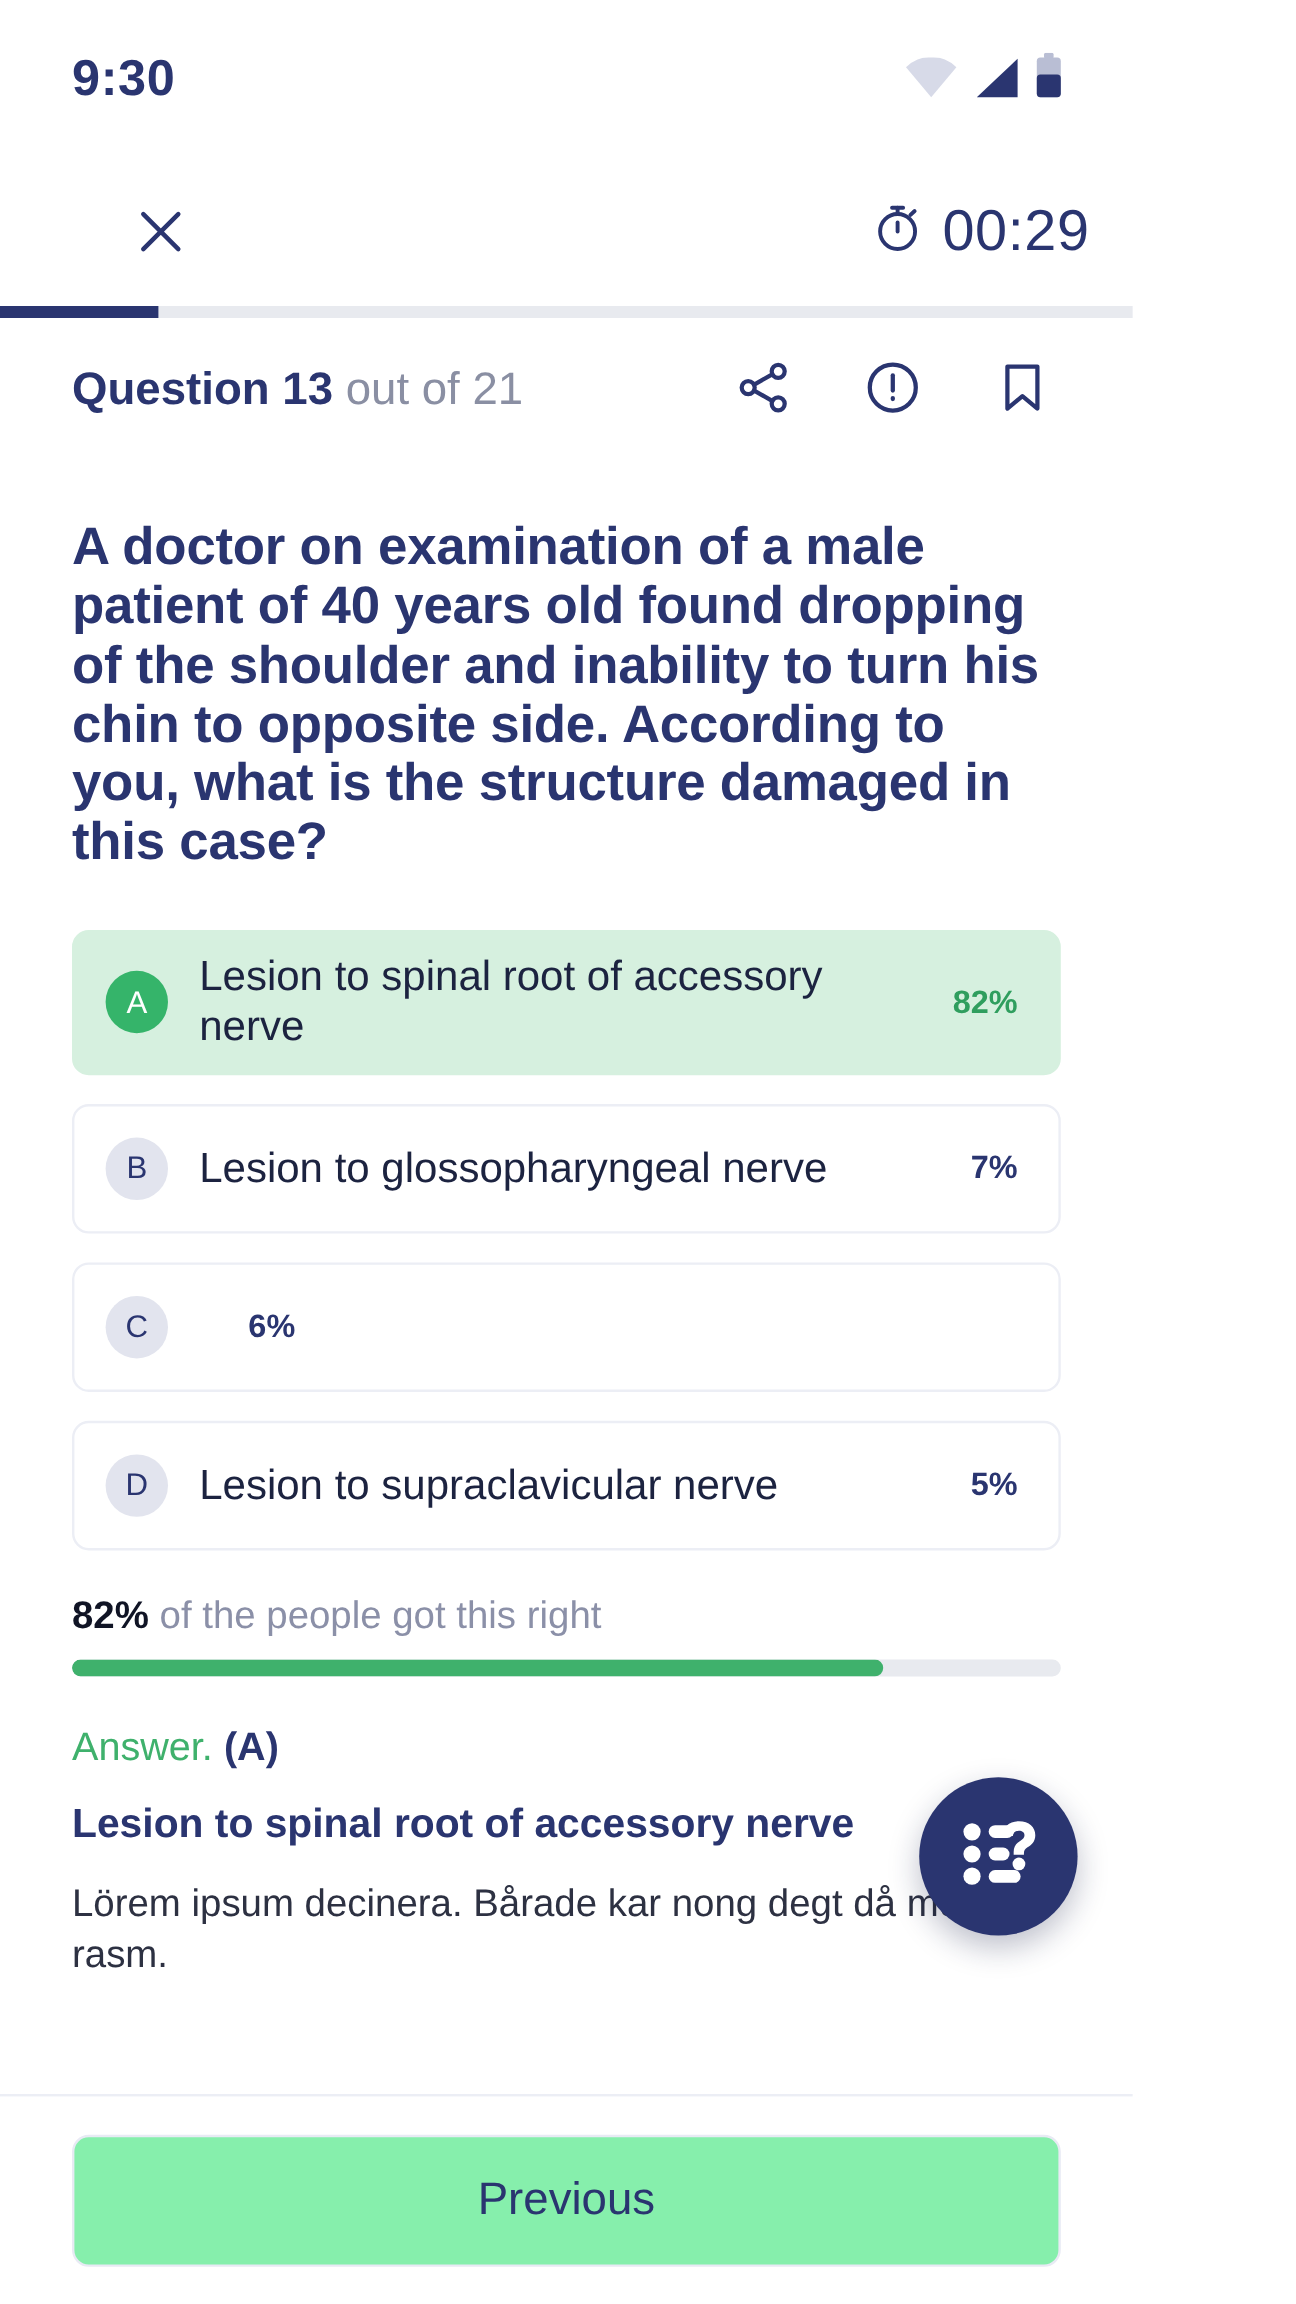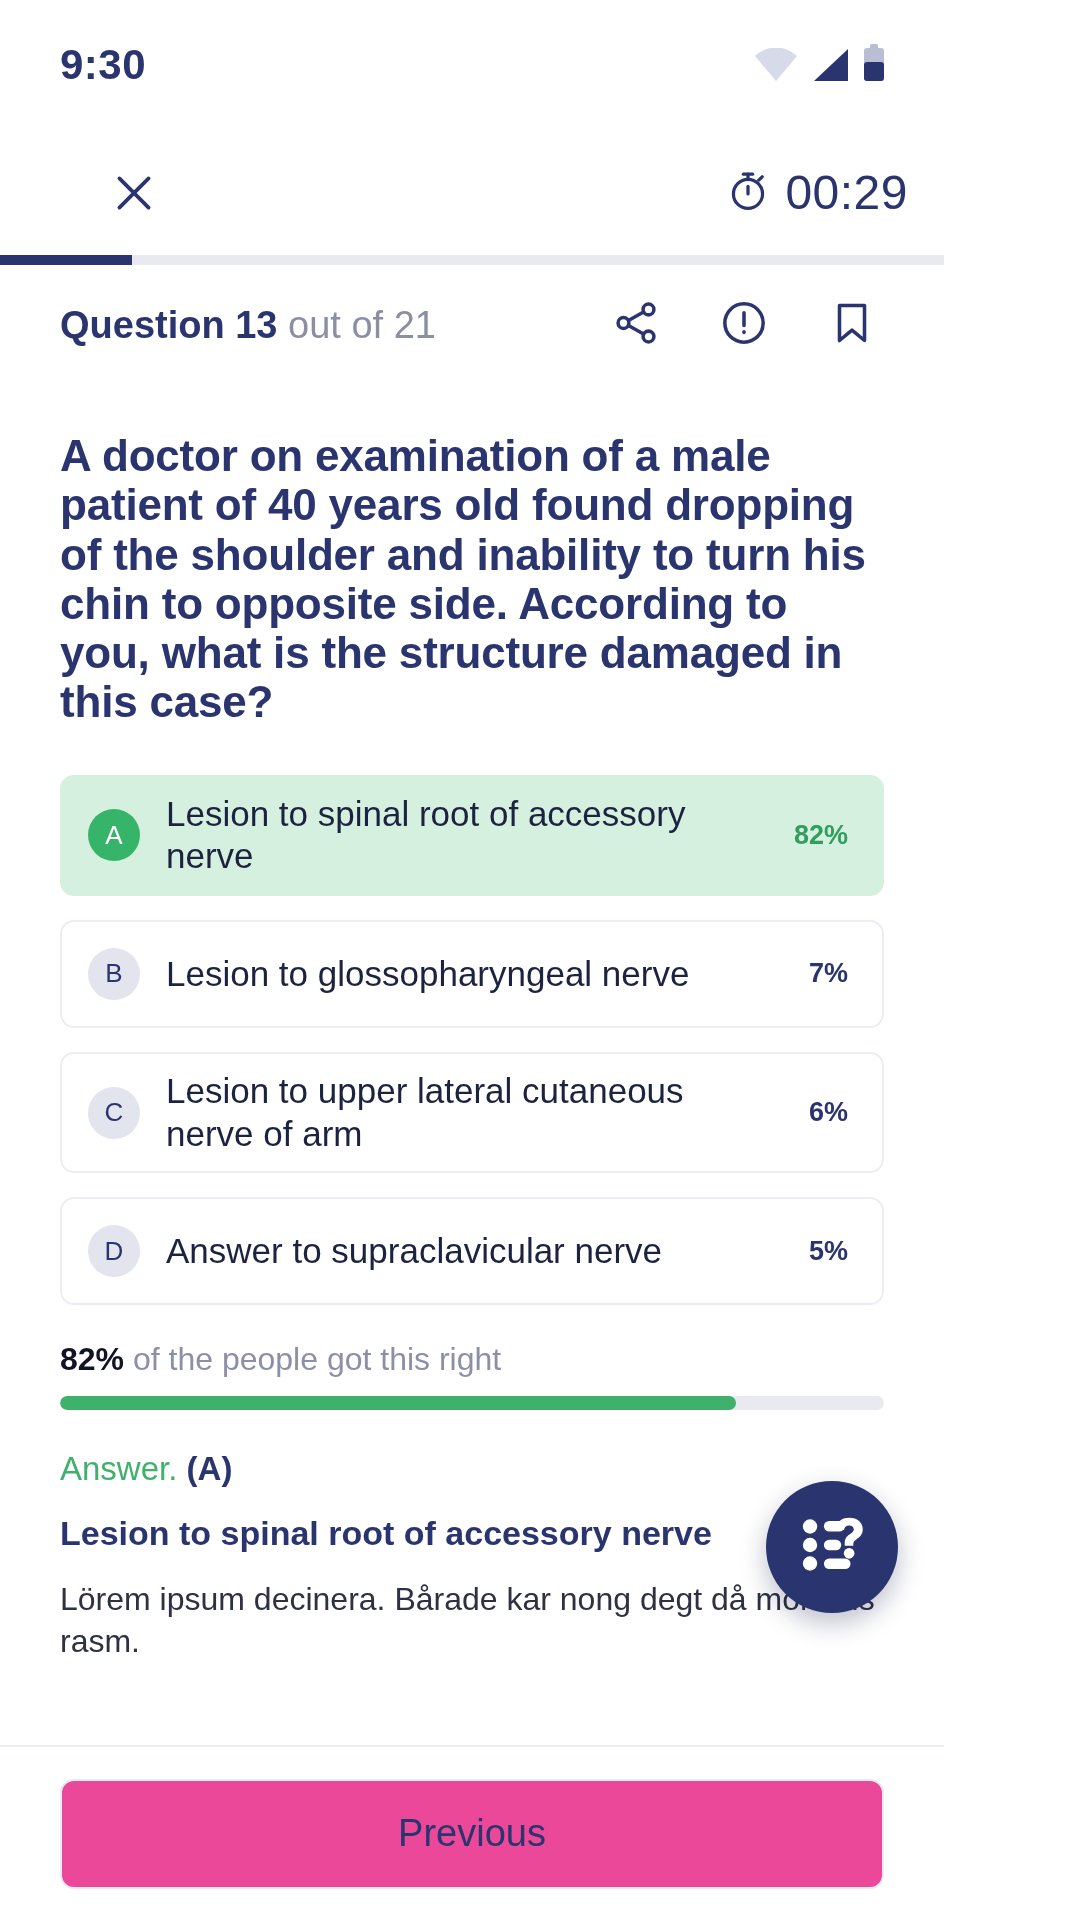--- a/index.html
+++ b/index.html
@@ -246,21 +246,21 @@
   }
   .btn {
     flex: 1 1 0;
     height: 110px;
     border-radius: 14px;
     display: flex; align-items: center; justify-content: center;
     font-size: 38px;
     cursor: pointer;
   }
   .btn-prev {
-    background: #ec4899;
+    background: #86efac;
     border: 2px solid #e8eaf4;
     color: #2a3570;
   }
   .btn-next {
     background: linear-gradient(180deg, #3b4789 0%, #2a3570 100%);
     color: #ffffff;
   }
 </style>
 </head>
 <body>
@@ -359,26 +359,25 @@
           <div class="option-label">Lesion to spinal root of accessory nerve</div>
           <div class="option-pct">82%</div>
         </div>
         <div class="option">
           <div class="option-badge">B</div>
           <div class="option-label">Lesion to glossopharyngeal nerve</div>
           <div class="option-pct">7%</div>
         </div>
         <div class="option">
           <div class="option-badge">C</div>
-          <div class="option-label">Lesion to upper lateral cutaneous nerve of arm</div>
           <div class="option-pct">6%</div>
         </div>
         <div class="option">
           <div class="option-badge">D</div>
-          <div class="option-label">Answer to supraclavicular nerve</div>
+          <div class="option-label">Lesion to supraclavicular nerve</div>
           <div class="option-pct">5%</div>
         </div>
       </div>
 
     <div class="stats">
       <div class="stats-text">
         <span class="strong">82%</span><span> of the people got this right</span>
       </div>
       <div class="stats-bar">
         <div class="stats-bar-fill" id="statsFill" style="width: 82%;"></div>

